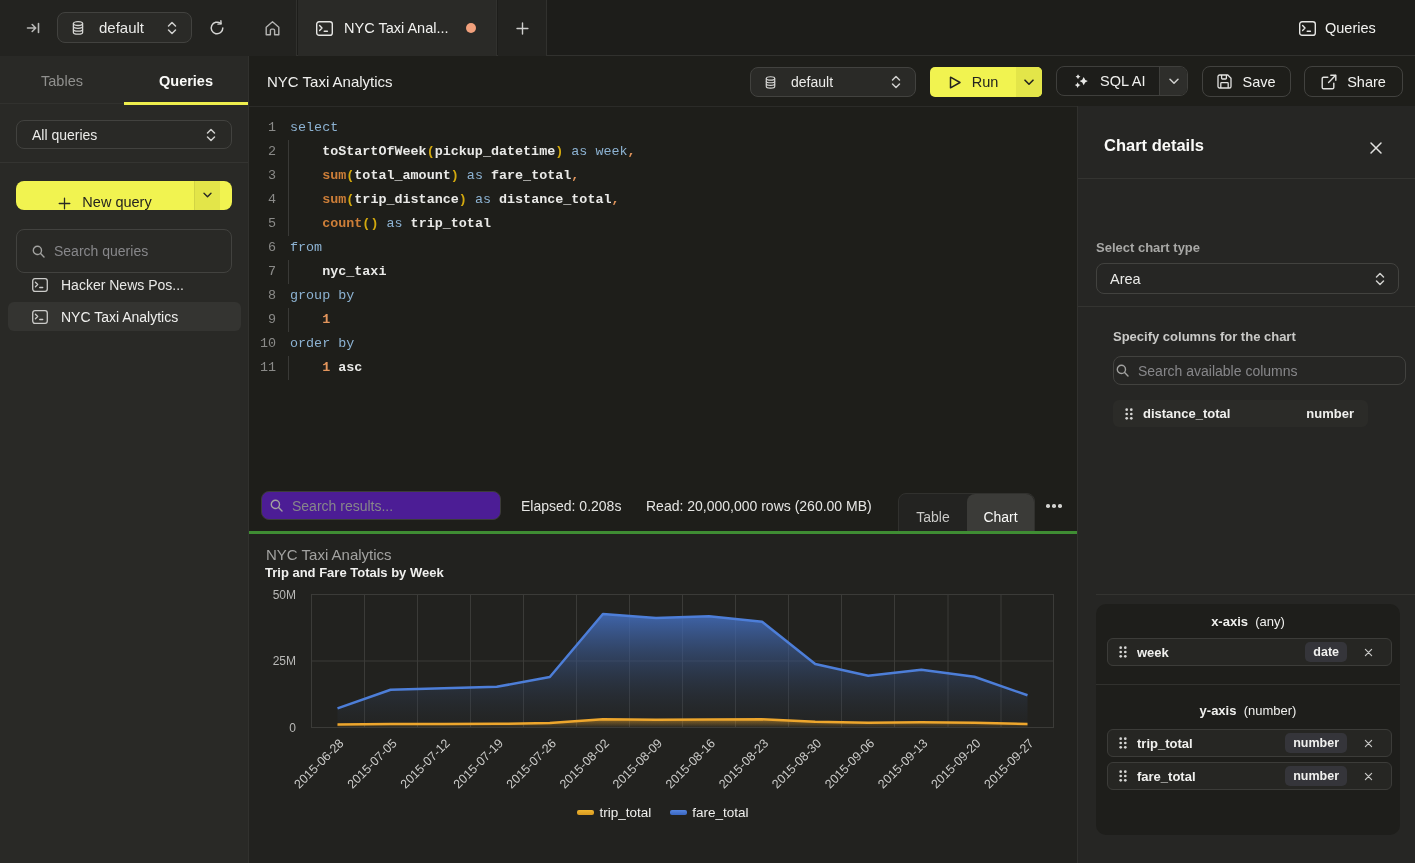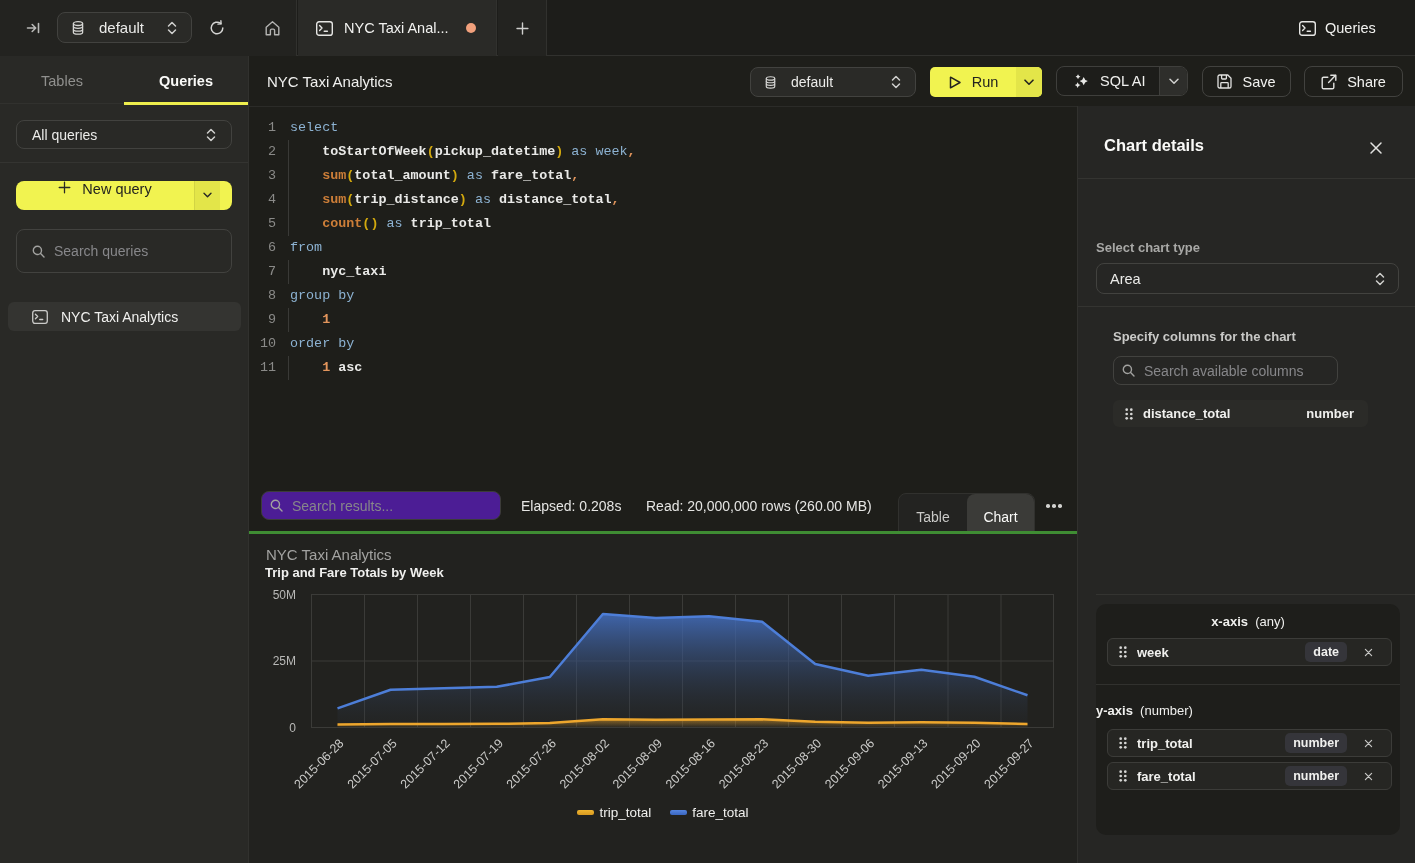--- a/index.html
+++ b/index.html
@@ -94,38 +94,46 @@
     <div class="abs" style="left:124px;width:124px;top:46px;height:3px;background:#eeee4d"></div>
   </div>
   <div class="sel abs" style="left:16px;top:64px;width:216px;height:29px;padding:0 15px;background:transparent">
     <span style="font-size:14px">All queries</span>
     <svg class="updown" width="10" height="14" viewBox="0 0 10 14" fill="none" stroke="#cfcfcd" stroke-width="1.5" stroke-linecap="round" stroke-linejoin="round">
           <path d="M1.5 5 L5 1.5 L8.5 5 M1.5 9 L5 12.5 L8.5 9"></path>
         </svg>
   </div>
   <div class="abs" style="left:0;top:106px;width:248px;height:1px;background:#343431"></div>
   <div class="abs" style="left:16px;top:125px;width:216px;height:29px;border-radius:8px;background:#f1f350;overflow:hidden;display:flex">
-    <div style="width:178px;display:flex;align-items:flex-start;justify-content:center">
+    <div style="width:178px;display:flex;align-items:flex-end;justify-content:center">
       <svg width="13" height="13" viewBox="0 0 13 13" fill="none" stroke="#2a2a25" stroke-width="1.3" stroke-linecap="round">
             <path d="M6.5 1.2 V11.8 M1.2 6.5 H11.8"></path>
           </svg>
       <span style="font-size:14.5px;color:#24241f;margin-left:11px">New query</span>
     </div>
     <div style="width:26px;border-left:1px solid #d2d444;background:#e3e549;display:flex;align-items:center;justify-content:center">
       <svg width="9" height="7" viewBox="0 0 9 7" fill="none" stroke="#2a2a25" stroke-width="1.4" stroke-linecap="round" stroke-linejoin="round">
             <path d="M1 1.2 L4.5 4.8 L8 1.2"></path>
           </svg>
     </div>
   </div>
   <div class="sel abs" style="left:16px;top:173px;width:216px;height:44px;padding:0 15px;background:transparent">
     <svg width="13" height="13" viewBox="0 0 13 13" fill="none" stroke="#a2a2a0" stroke-width="1.4" stroke-linecap="round">
           <circle cx="5.4" cy="5.4" r="4.1"></circle>
           <path d="M8.6 8.6 L12 12"></path>
         </svg>
     <span style="font-size:14px;color:#87878a;margin-left:9px">Search queries</span>
+  </div>
+  <div class="abs" style="left:8px;top:214px;width:233px;height:29px;display:flex;align-items:center">
+    <svg style="margin-left:24px" width="16" height="14" viewBox="0 0 17 15" fill="none" stroke="#cbcbc9" stroke-width="1.4">
+          <rect x="0.7" y="0.7" width="15.6" height="13.6" rx="2.4"></rect>
+          <path d="M3.6 4.6 L6 7 L3.6 9.4" stroke-linecap="round" stroke-linejoin="round"></path>
+          <path d="M8.2 10.2 H11.4" stroke-linecap="round"></path>
+        </svg>
+    <span style="font-size:14px;color:#e8e8e6;margin-left:13px">Hacker News Pos...</span>
   </div>
   <div class="abs" style="left:8px;top:246px;width:233px;height:29px;border-radius:6px;background:#343431;display:flex;align-items:center">
     <svg style="margin-left:24px" width="16" height="14" viewBox="0 0 17 15" fill="none" stroke="#cbcbc9" stroke-width="1.4">
           <rect x="0.7" y="0.7" width="15.6" height="13.6" rx="2.4"></rect>
           <path d="M3.6 4.6 L6 7 L3.6 9.4" stroke-linecap="round" stroke-linejoin="round"></path>
           <path d="M8.2 10.2 H11.4" stroke-linecap="round"></path>
         </svg>
     <span style="font-size:14px;color:#f0f0ee;margin-left:13px">NYC Taxi Analytics</span>
   </div>
 </div>
@@ -294,21 +302,21 @@
   <div class="abs" style="left:0;top:72px;width:338px;height:1px;background:#343431"></div>
   <span class="abs" style="left:18px;top:134px;font-size:13px;font-weight:bold;color:#a8a8a6">Select chart type</span>
   <div class="sel abs" style="left:18px;top:157px;width:303px;height:31px;padding:0 13px;background:transparent">
     <span style="font-size:14.5px">Area</span>
     <svg class="updown" width="10" height="14" viewBox="0 0 10 14" fill="none" stroke="#cfcfcd" stroke-width="1.5" stroke-linecap="round" stroke-linejoin="round">
           <path d="M1.5 5 L5 1.5 L8.5 5 M1.5 9 L5 12.5 L8.5 9"></path>
         </svg>
   </div>
   <div class="abs" style="left:0;top:200px;width:338px;height:1px;background:#343431"></div>
   <span class="abs" style="left:35px;top:223px;font-size:13px;font-weight:bold;color:#c9c9c7">Specify columns for the chart</span>
-  <div class="sel abs" style="left:35px;top:250px;width:225px;height:29px;padding:0 8px;background:transparent">
+  <div class="sel abs" style="left:35px;top:250px;width:293px;height:29px;padding:0 2px;background:transparent">
     <svg width="13" height="13" viewBox="0 0 13 13" fill="none" stroke="#a2a2a0" stroke-width="1.4" stroke-linecap="round">
           <circle cx="5.4" cy="5.4" r="4.1"></circle>
           <path d="M8.6 8.6 L12 12"></path>
         </svg>
     <span style="font-size:14px;color:#87878a;margin-left:9px">Search available columns</span>
   </div>
   <div class="abs" style="left:35px;top:294px;width:255px;height:27px;border-radius:6px;background:#2b2b28;display:flex;align-items:center;padding:0 12px">
     <svg width="8" height="12" viewBox="0 0 8 12" fill="#d6d6d4">
           <circle cx="1.7" cy="1.7" r="1.35"></circle>
           <circle cx="6.3" cy="1.7" r="1.35"></circle>
@@ -332,21 +340,21 @@
             <circle cx="1.7" cy="10.3" r="1.35"></circle>
             <circle cx="6.3" cy="10.3" r="1.35"></circle>
           </svg>
       <span style="font-size:13px;font-weight:bold;color:#f0f0ee;margin-left:10px">week</span>
       <span style="margin-left:auto;background:#35353a;border-radius:5px;padding:3px 8px;font-size:12.5px;font-weight:bold;color:#f0f0ee">date</span>
       <svg style="margin-left:17px;margin-right:7px" width="9" height="9" viewBox="0 0 9 9" stroke="#c8c8c6" stroke-width="1.2" stroke-linecap="round">
             <path d="M1.4 1.4 L7.6 7.6 M7.6 1.4 L1.4 7.6"></path>
           </svg>
     </div>
     <div class="abs" style="left:0;top:80px;width:304px;height:1px;background:#31312e"></div>
-    <div class="abs" style="left:0;top:99px;width:304px;text-align:left;font-size:13px;color:#f0f0ee"><b>y-axis</b>&nbsp;&nbsp;(number)</div>
+    <div class="abs" style="left:0;top:99px;width:304px;text-align:center;font-size:13px;color:#f0f0ee"><b>y-axis</b>&nbsp;&nbsp;(number)</div>
     <div class="abs" style="left:11px;top:125px;width:285px;height:28px;border-radius:6px;background:#262623;border:1px solid #3c3c39;display:flex;align-items:center;padding:0 11px">
       <svg width="8" height="12" viewBox="0 0 8 12" fill="#d6d6d4">
             <circle cx="1.7" cy="1.7" r="1.35"></circle>
             <circle cx="6.3" cy="1.7" r="1.35"></circle>
             <circle cx="1.7" cy="6" r="1.35"></circle>
             <circle cx="6.3" cy="6" r="1.35"></circle>
             <circle cx="1.7" cy="10.3" r="1.35"></circle>
             <circle cx="6.3" cy="10.3" r="1.35"></circle>
           </svg>
       <span style="font-size:13px;font-weight:bold;color:#f0f0ee;margin-left:10px">trip_total</span>

